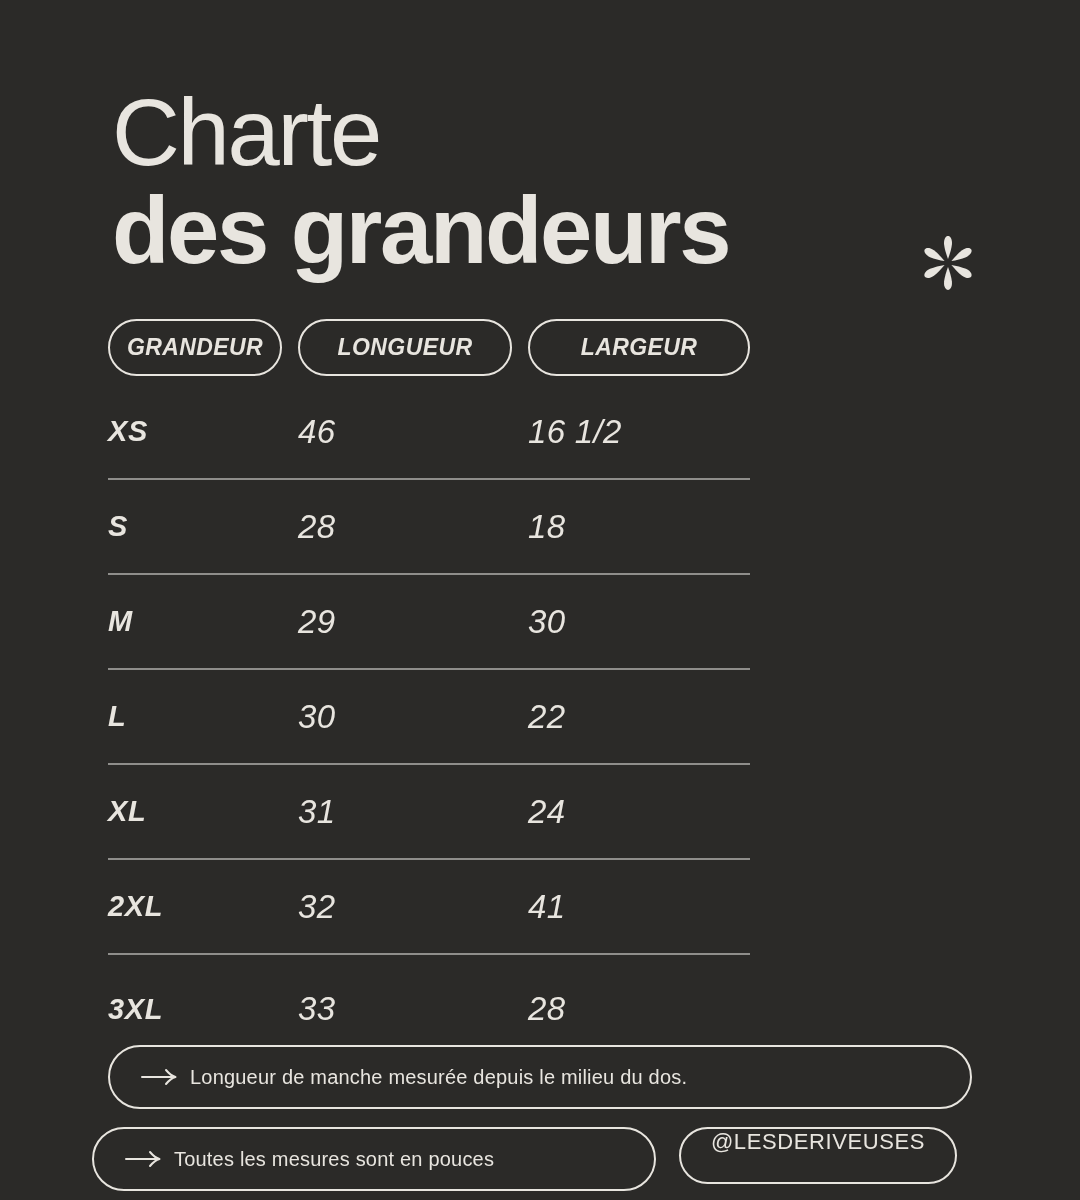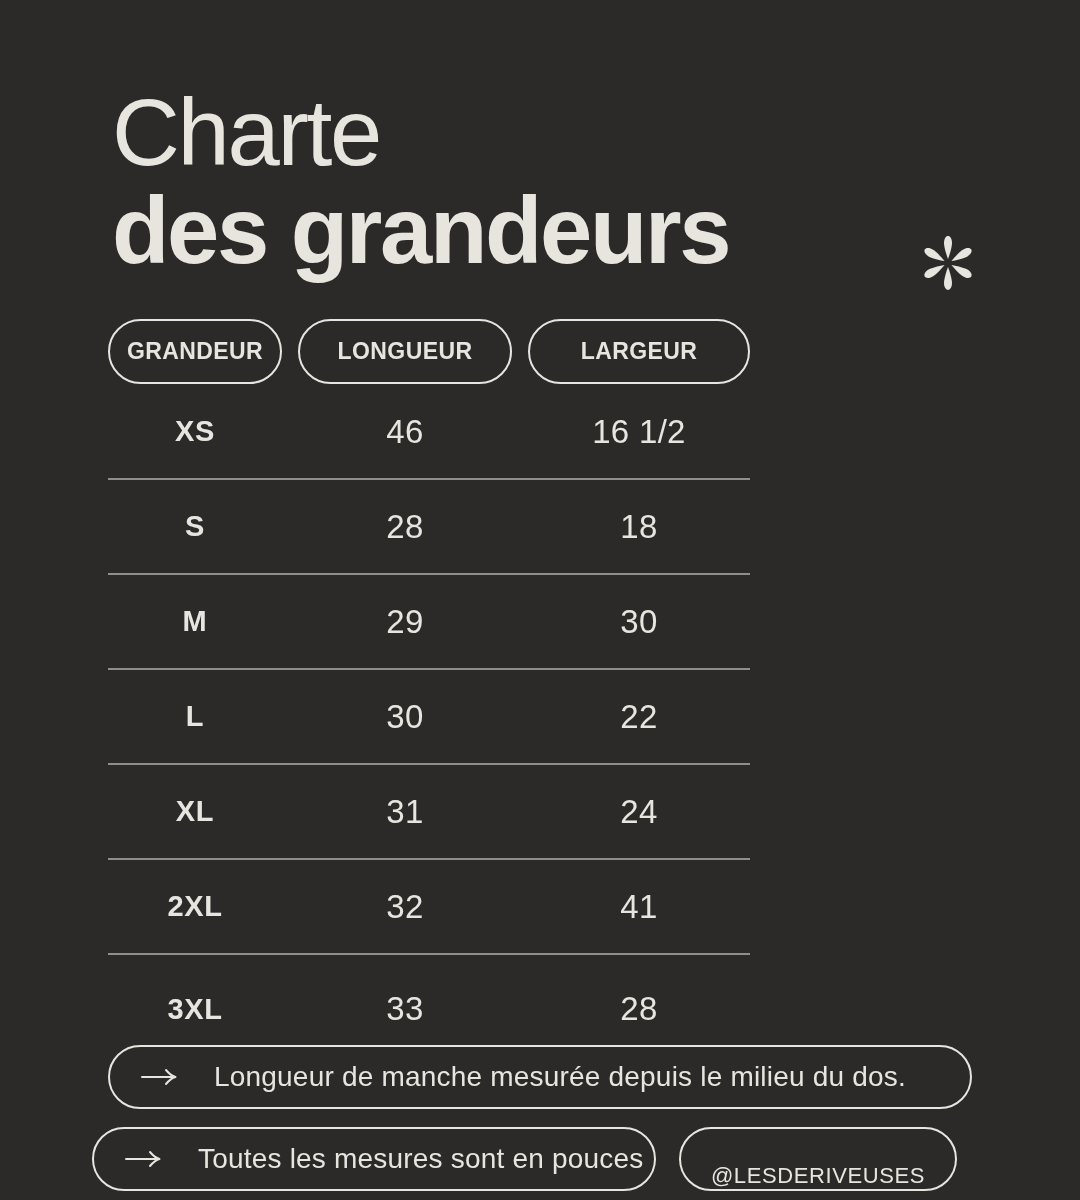--- a/index.html
+++ b/index.html
@@ -42,89 +42,90 @@
   .grid3{
     display:grid;
     grid-template-columns:174px 214px 222px;
     column-gap:16px;
   }
   .pills{
     position:absolute;
     left:108px; top:277px;
   }
   .pill{
-    height:65px;
+    height:57px;
     border:2px solid var(--fg);
     border-radius:34px;
     display:flex;
     align-items:center;
     justify-content:center;
     font-weight:700;
     font-size:23px;
     letter-spacing:0.4px;
     color:var(--fg);
+    font-style:italic;
   }
   .table{
     position:absolute;
     left:108px; top:343px;
     width:642px;
   }
   .row{
     height:95px;
     align-items:center;
     border-bottom:2px solid var(--line);
   }
   .row:last-child{
     border-bottom:none;
     height:108px;
   }
   .cell{
-    text-align:center;
     font-size:33px;
     font-weight:400;
     letter-spacing:0.3px;
+    font-style:italic;
   }
   .cell.size{
     font-size:29px;
     font-weight:700;
     letter-spacing:0.6px;
   }
   
   .note{
     border:2px solid var(--fg);
     border-radius:33px;
     height:64px;
     display:flex;
     align-items:center;
     padding-left:30px;
-    gap:36px;
-    font-size:28px;
+    gap:12px;
+    font-size:20px;
     letter-spacing:0.2px;
     color:var(--fg);
   }
   .note-1{
     position:absolute;
     left:108px; top:1003px;
     width:864px;
   }
   .bottom-row{
     position:absolute;
     left:92px; top:1085px;
     width:865px;
     display:flex;
     justify-content:space-between;
   }
   .note-2{width:564px;}
   .handle-pill{
     width:278px;
-    height:64px;
+    height:57px;
     border:2px solid var(--fg);
     border-radius:33px;
     display:flex;
-    align-items:flex-end;
+    align-items:flex-start;
     justify-content:center;
     font-size:22px;
     letter-spacing:0.6px;
     color:var(--fg);
     cursor:pointer;
   }
   .arrow-icon{
     flex:0 0 auto;
     width:38px; height:20px;
     stroke:var(--fg);

